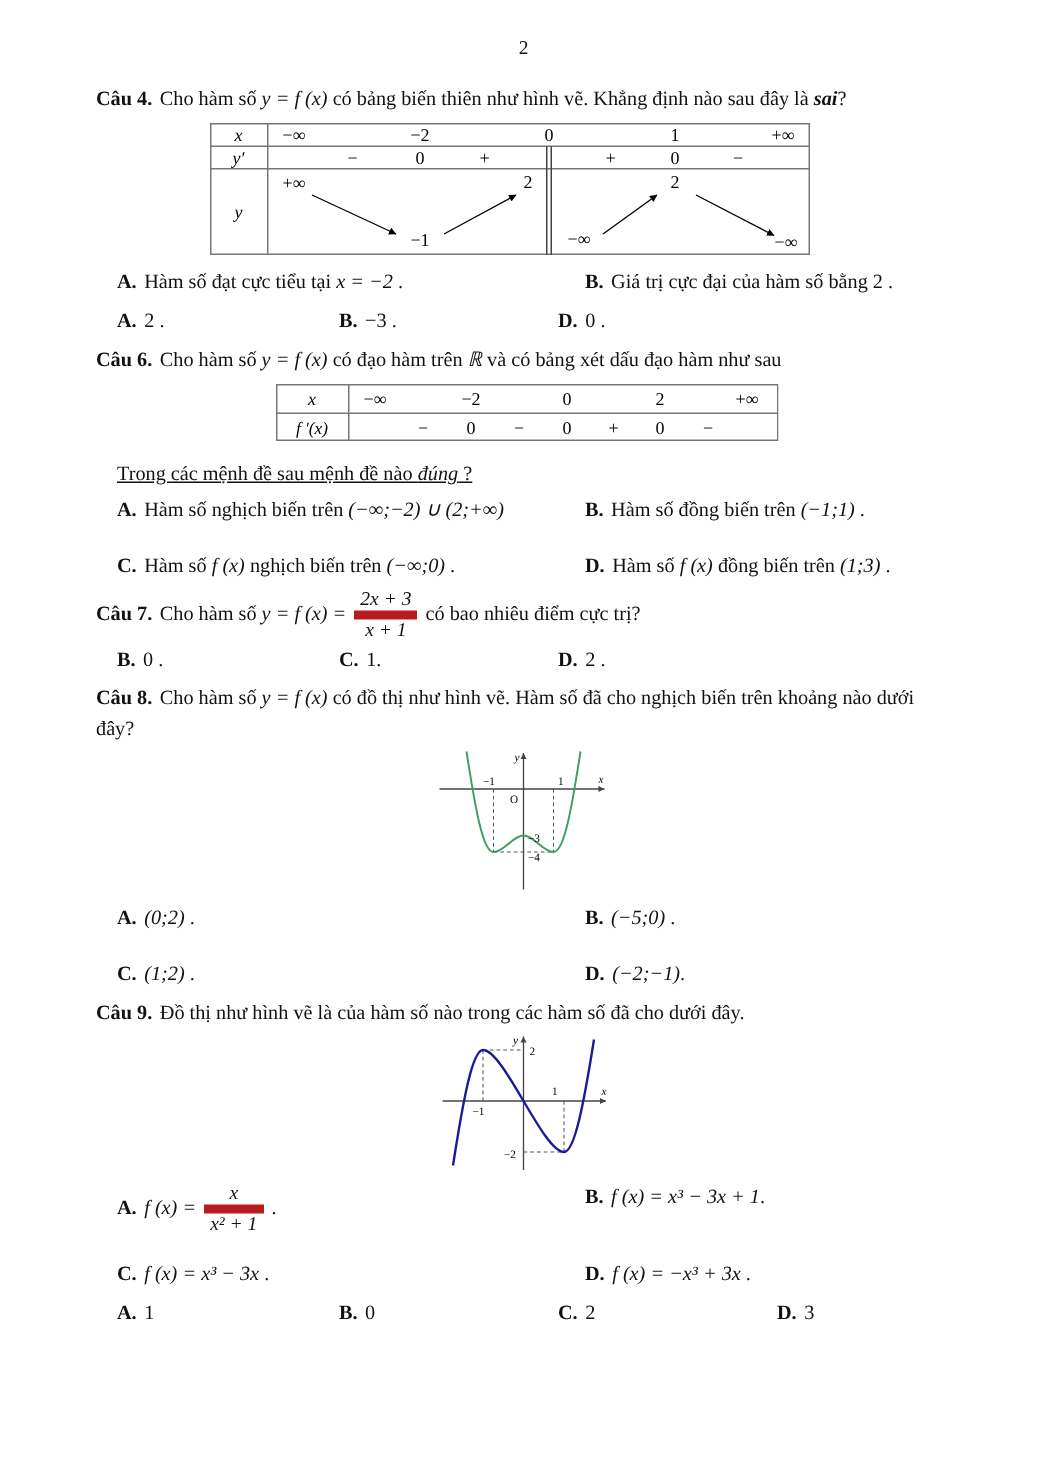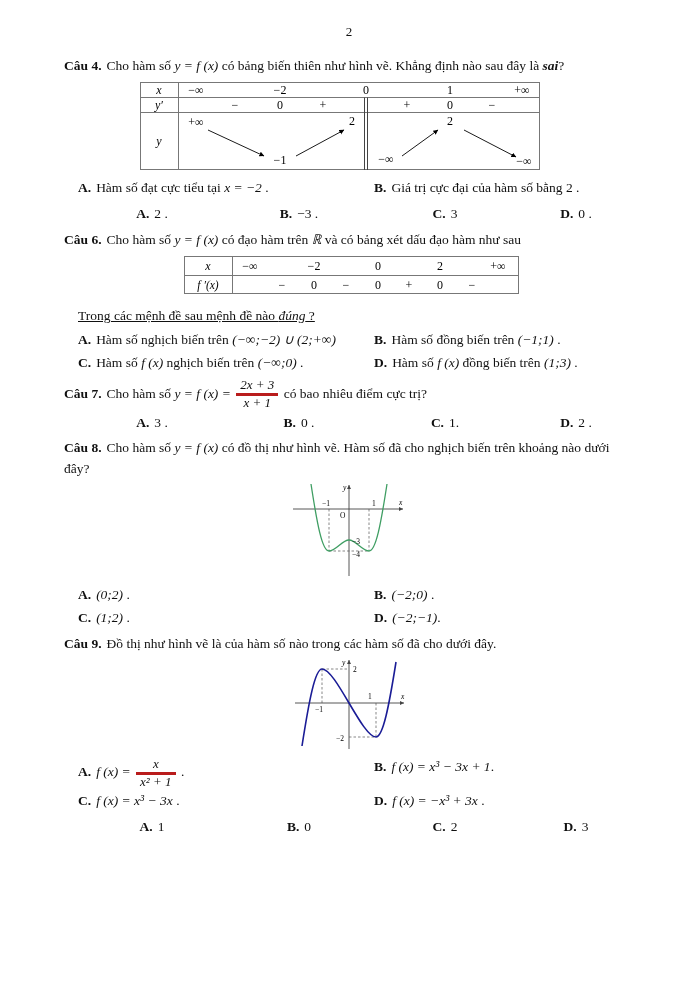--- a/index.html
+++ b/index.html
@@ -11,25 +11,25 @@
   .page { padding: 24px 60px 0 64px; }
   .page-num { text-align: center; font-size: 13px; margin-bottom: 16px; }
   .q { margin-bottom: 5px; }
   .stem { margin: 2px 0; line-height: 1.5; }
   .q-label { font-weight: bold; margin-right: 5px; }
   .math { font-style: italic; }
   .bi { font-style: italic; font-weight: bold; }
   .plain {}
   .frac { display: inline-block; vertical-align: middle; text-align: center;
           font-style: italic; line-height: 1.12; margin: 0 2px; font-size: 13px; }
-  .fnum { display: block; border-bottom: 3px solid #b91c1c; padding: 0 4px; }
+  .fnum { display: block; border-bottom: 6px solid #b91c1c; padding: 0 4px; }
   .fden { display: block; padding: 0 4px; }
   .opts { padding-left: 14px; }
-  .cols2 { display: grid; grid-template-columns: 296px 1fr; row-gap: 2px; }
-  .cols4 { display: grid; grid-template-columns: 148px 146px 146px 1fr; text-align: center; }
+  .cols2 { display: grid; grid-template-columns: 296px 1fr; row-gap: 2px; gap: 16px; }
+  .cols4 { display: grid; grid-template-columns: 148px 146px 146px 1fr; }
   .opt { line-height: 1.55; }
   .opt-key { font-weight: bold; margin-right: 5px; }
   .fig-table4 { margin: 6px 0 4px 76px; }
   .fig-table6 { margin: 6px 0 8px 120px; }
   .fig-graph { margin: 2px 0; text-align: center; }
   .subline { padding-left: 14px; margin: 3px 0; line-height: 1.5; text-decoration: underline; }
   svg text { font-family: "Liberation Serif", serif; }
 </style>
 </head>
 <body>
@@ -96,21 +96,20 @@
     <div class="opts cols2">
       <div class="opt"><b class="opt-key">A.</b><span><span class="plain">Hàm số đạt cực tiểu tại </span><span class="math">x = −2</span><span class="plain"> .</span></span></div>
       <div class="opt"><b class="opt-key">B.</b><span><span class="plain">Giá trị cực đại của hàm số bằng 2 .</span></span></div>
     </div>
   </section>
 
   <section class="q">
     <div class="opts cols4">
       <div class="opt"><b class="opt-key">A.</b><span><span class="plain">2 .</span></span></div>
       <div class="opt"><b class="opt-key">B.</b><span><span class="plain">−3 .</span></span></div>
-      <div class="opt"><b class="opt-key">C.</b><span><span class="plain">3</span></span></div>
       <div class="opt"><b class="opt-key">D.</b><span><span class="plain">0 .</span></span></div>
     </div>
   </section>
 
   <section class="q">
     <p class="stem"><b class="q-label">Câu 6.</b><span><span class="plain">Cho hàm số </span><span class="math">y = f (x)</span><span class="plain"> có đạo hàm trên </span><span class="math">ℝ</span><span class="plain">  và có bảng xét dấu đạo hàm như sau</span></span></p>
 
     <div class="fig fig-table6">
       <svg width="335" height="38" viewBox="0 0 335 38">
         <g stroke="#777" stroke-width="1">
@@ -145,21 +144,20 @@
       <div class="opt"><b class="opt-key">A.</b><span><span class="plain">Hàm số nghịch biến trên </span><span class="math">(−∞;−2) ∪ (2;+∞)</span></span></div>
       <div class="opt"><b class="opt-key">B.</b><span><span class="plain">Hàm số đồng biến trên </span><span class="math">(−1;1)</span><span class="plain"> .</span></span></div>
       <div class="opt"><b class="opt-key">C.</b><span><span class="plain">Hàm số </span><span class="math">f (x)</span><span class="plain"> nghịch biến trên </span><span class="math">(−∞;0)</span><span class="plain"> .</span></span></div>
       <div class="opt"><b class="opt-key">D.</b><span><span class="plain">Hàm số </span><span class="math">f (x)</span><span class="plain"> đồng biến trên </span><span class="math">(1;3)</span><span class="plain"> .</span></span></div>
     </div>
   </section>
 
   <section class="q">
     <p class="stem"><b class="q-label">Câu 7.</b><span><span class="plain">Cho hàm số </span><span class="math">y = f (x) = </span><span class="frac"><span class="fnum">2x + 3</span><span class="fden">x + 1</span></span><span class="plain"> có bao nhiêu điểm cực trị?</span></span></p>
     <div class="opts cols4">
-      <div class="opt"><b class="opt-key">A.</b><span><span class="plain">3 .</span></span></div>
       <div class="opt"><b class="opt-key">B.</b><span><span class="plain">0 .</span></span></div>
       <div class="opt"><b class="opt-key">C.</b><span><span class="plain">1.</span></span></div>
       <div class="opt"><b class="opt-key">D.</b><span><span class="plain">2 .</span></span></div>
     </div>
   </section>
 
   <section class="q">
     <p class="stem"><b class="q-label">Câu 8.</b><span><span class="plain">Cho hàm số </span><span class="math">y = f (x)</span><span class="plain"> có đồ thị như hình vẽ. Hàm số đã cho nghịch biến trên khoảng nào dưới đây?</span></span></p>
 
     <div class="fig fig-graph">
@@ -186,21 +184,21 @@
           <text x="33" y="25">−1</text>
           <text x="83" y="25">1</text>
           <text x="63" y="63">−3</text>
           <text x="63" y="76">−4</text>
         </g>
       </svg>
     </div>
 
     <div class="opts cols2">
       <div class="opt"><b class="opt-key">A.</b><span><span class="math">(0;2)</span><span class="plain"> .</span></span></div>
-      <div class="opt"><b class="opt-key">B.</b><span><span class="math">(−2;0)</span><span class="plain"> .</span></span></div>
+      <div class="opt"><b class="opt-key">B.</b><span><span class="math">(−5;0)</span><span class="plain"> .</span></span></div>
       <div class="opt"><b class="opt-key">C.</b><span><span class="math">(1;2)</span><span class="plain"> .</span></span></div>
       <div class="opt"><b class="opt-key">D.</b><span><span class="math">(−2;−1)</span><span class="plain">.</span></span></div>
     </div>
   </section>
 
   <section class="q">
     <p class="stem"><b class="q-label">Câu 9.</b><span><span class="plain">Đồ thị như hình vẽ là của hàm số nào trong các hàm số đã cho dưới đây.</span></span></p>
 
     <div class="fig fig-graph">
       <svg width="115" height="95" viewBox="0 0 115 95">

